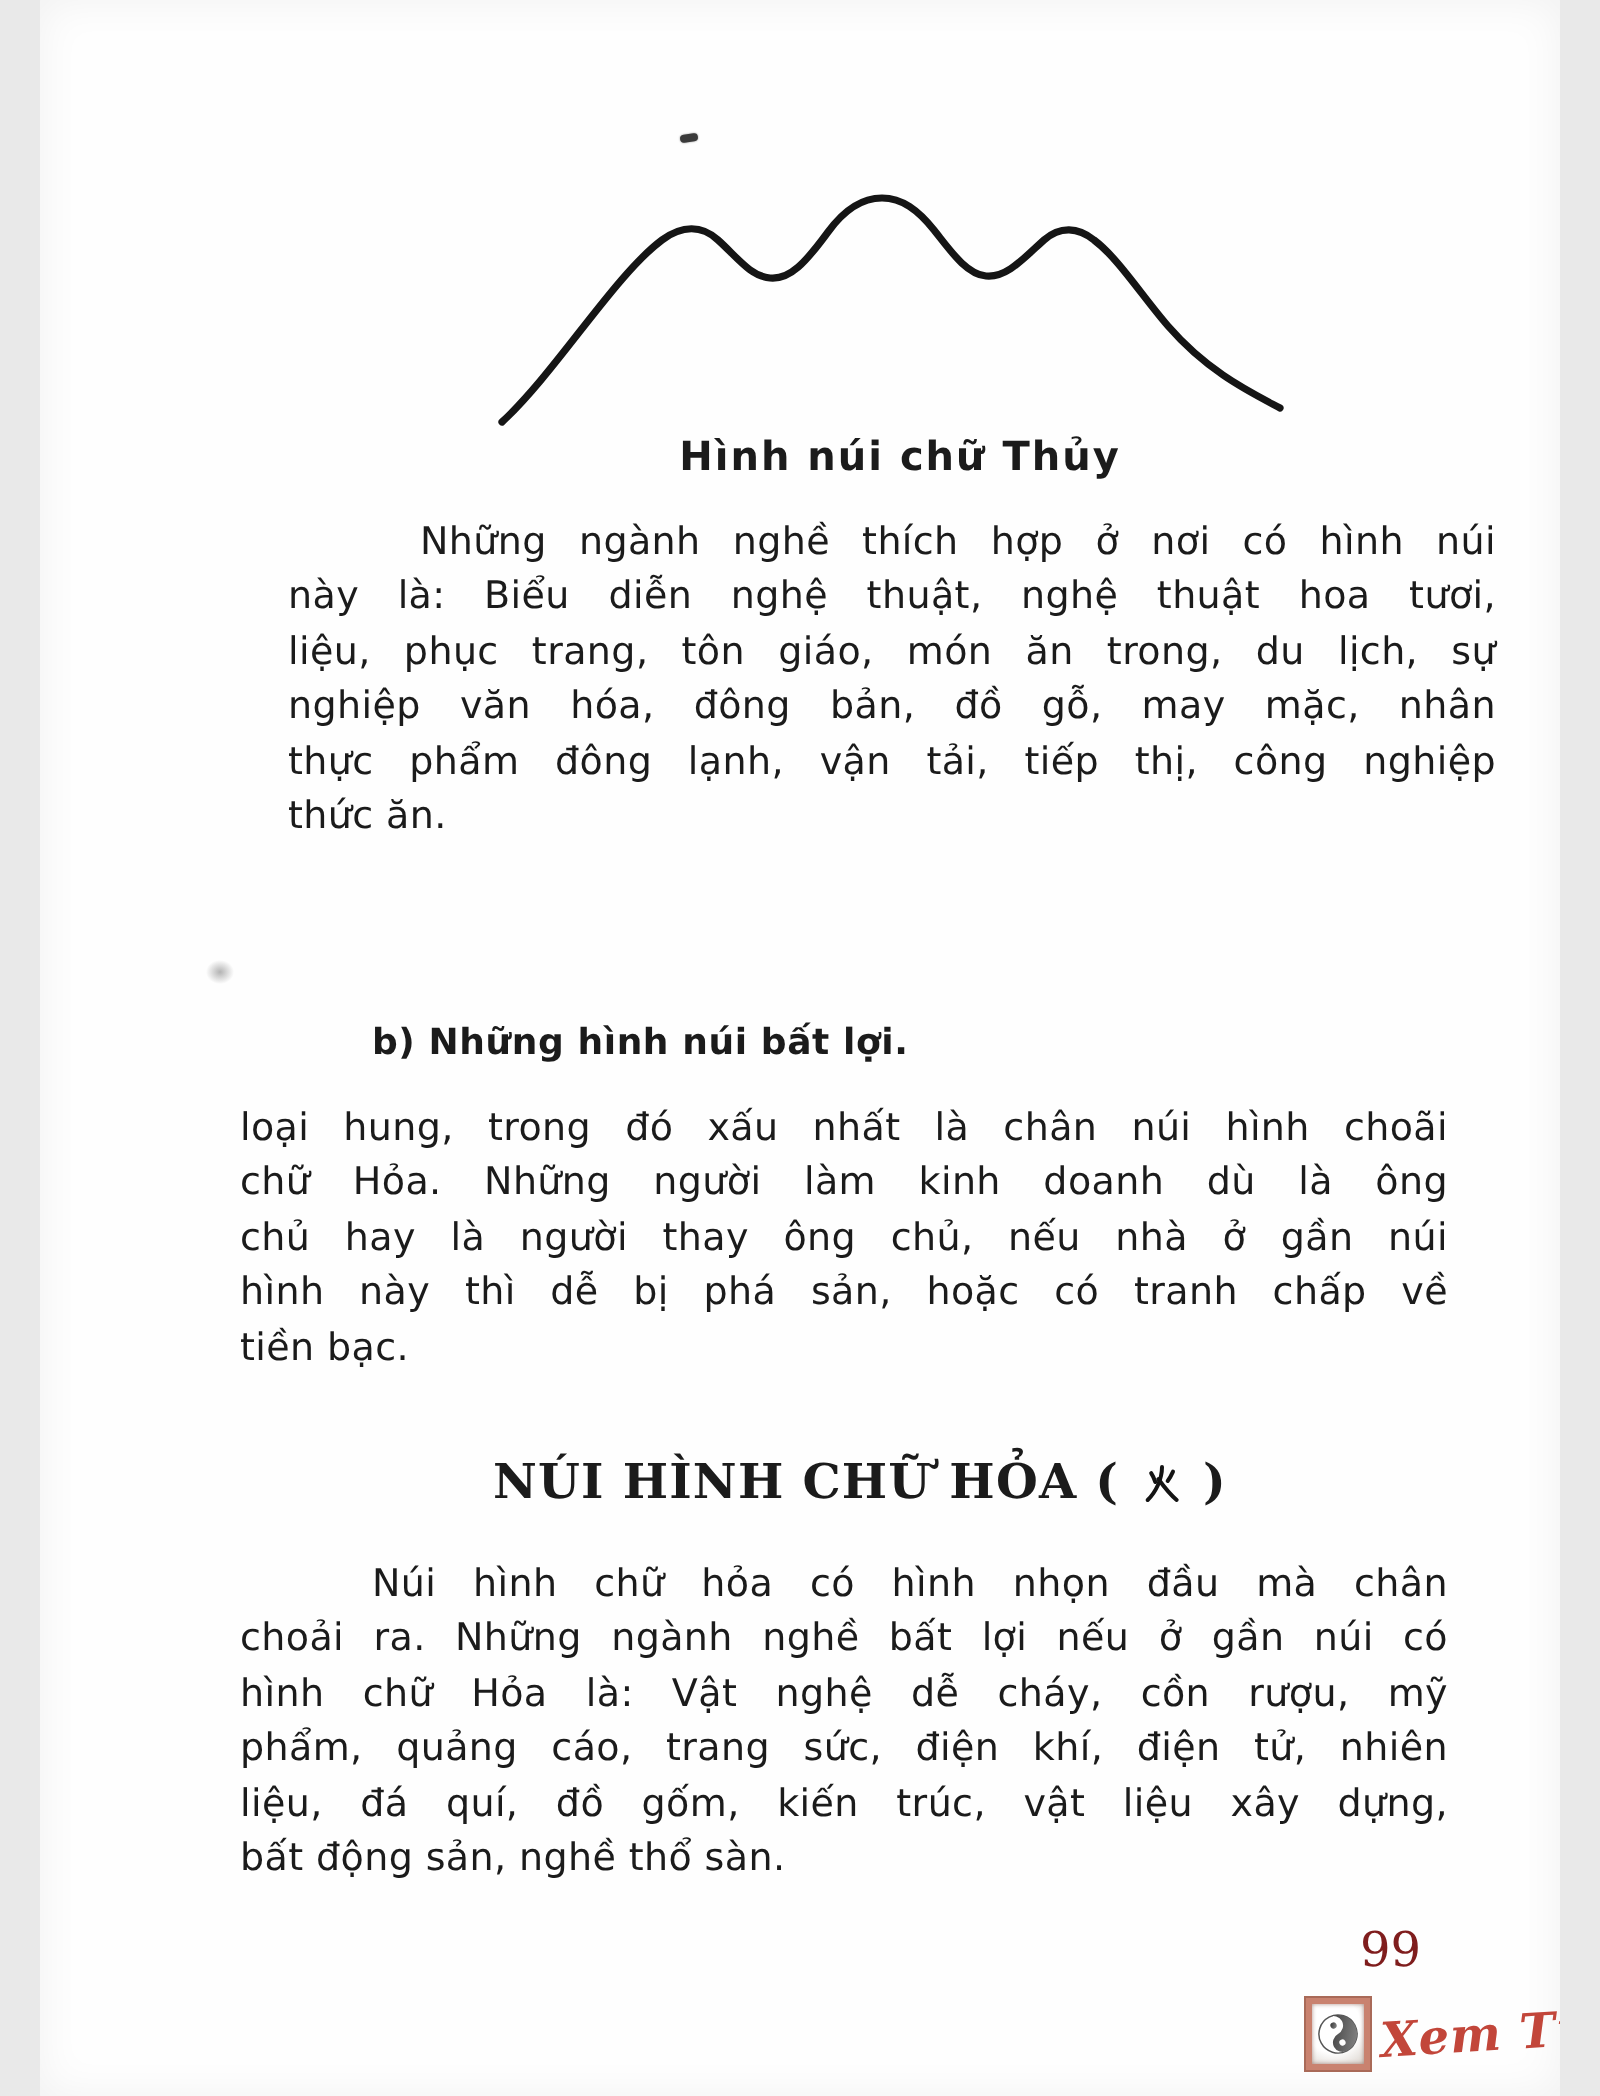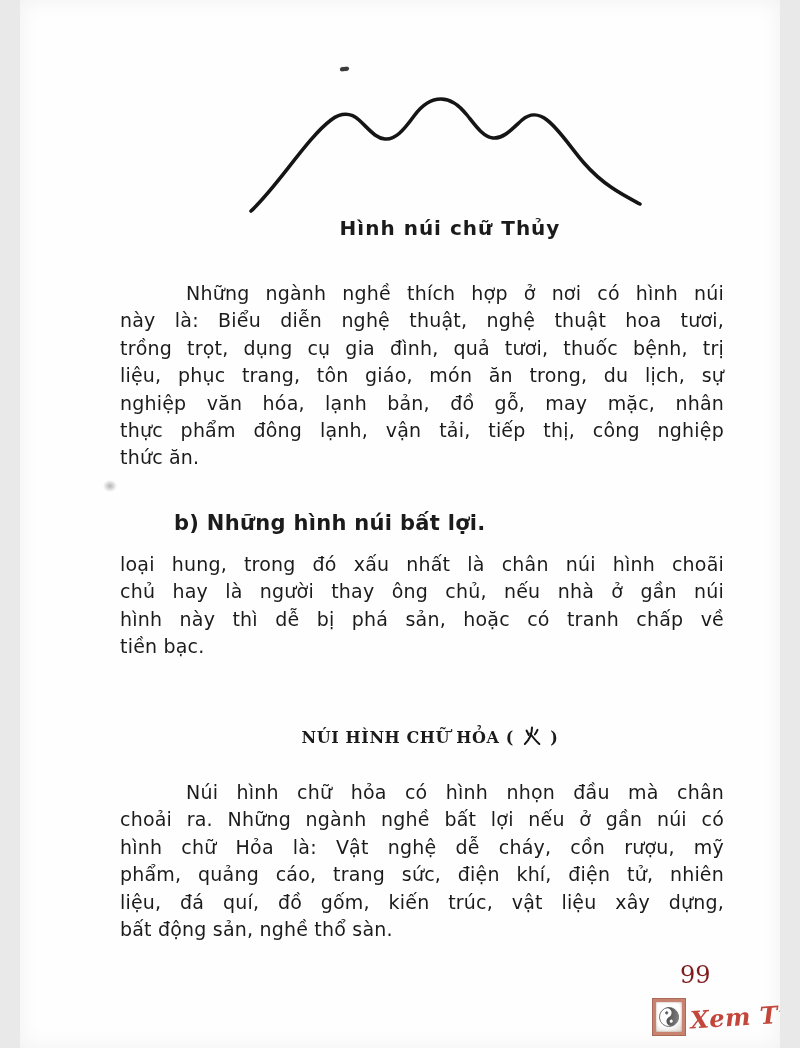--- a/index.html
+++ b/index.html
@@ -43,40 +43,40 @@
   .para .line {
     text-align: justify;
     text-align-last: justify;
     white-space: normal;
     height: 27.4px;
     overflow: visible;
   }
   .para .line.first { text-indent: 66px; }
   .para .line.last  { text-align-last: left; }
 
-  #para1 { top: 280px; }
+  #para1 { top: 258px; margin-left: 24px; }
   #para2 { top: 551px; }
   #para3 { top: 779px; }
 
   .subheading {
     position: absolute;
-    left: 154px; top: 511px;
-    font-weight: bold;
-    font-size: 21px;
+    left: 166px; top: 511px;
+    font-weight: bold;
+    font-size: 18px;
     letter-spacing: 0.3px;
     text-align: right;
   }
 
   .section-heading {
     position: absolute;
     left: 100px; top: 726px; width: 620px;
     text-align: center;
     font-family: "DejaVu Serif", "Liberation Serif", serif;
     font-weight: bold;
-    font-size: 16px;
+    font-size: 24px;
     letter-spacing: 0.6px;
   }
   .section-heading .han-icon {
     display: inline-block;
     width: 20px; height: 20px;
     vertical-align: -3px;
     margin: 0 2px;
   }
 
   
@@ -151,31 +151,31 @@
              C 270 49, 278 40, 289 30
              C 297 23, 306 23.5, 314 30
              C 326 39, 338 58, 351 73
              C 371 96, 392 106, 407 114" fill="none" stroke="#151515" stroke-width="3.6" stroke-linecap="round" stroke-linejoin="round"></path>
   </svg>
   <div class="figure-caption">Hình núi chữ Thủy</div>
 
   <div class="para" id="para1">
       <div class="line first">Những ngành nghề thích hợp ở nơi có hình núi</div>
       <div class="line">này là: Biểu diễn nghệ thuật, nghệ thuật hoa tươi,</div>
-      <div class="line">trồng trọt, dụng cụ gia đình, quả tươi, thuốc bệnh, trị</div>
       <div class="line">liệu, phục trang, tôn giáo, món ăn trong, du lịch, sự</div>
-      <div class="line">nghiệp văn hóa, lạnh bản, đồ gỗ, may mặc, nhân</div>
+      <div class="line">nghiệp văn hóa, đông bản, đồ gỗ, may mặc, nhân</div>
       <div class="line">thực phẩm đông lạnh, vận tải, tiếp thị, công nghiệp</div>
       <div class="line last">thức ăn.</div>
     </div>
 
   <div class="subheading">b) Những hình núi bất lợi.</div>
 
   <div class="para" id="para2">
       <div class="line">loại hung, trong đó xấu nhất là chân núi hình choãi</div>
+      <div class="line">chữ Hỏa. Những người làm kinh doanh dù là ông</div>
       <div class="line">chủ hay là người thay ông chủ, nếu nhà ở gần núi</div>
       <div class="line">hình này thì dễ bị phá sản, hoặc có tranh chấp về</div>
       <div class="line last">tiền bạc.</div>
     </div>
 
   <div class="section-heading">
     <span>NÚI HÌNH CHỮ HỎA (</span>
     <svg class="han-icon" viewBox="0 0 24 24">
       <g fill="none" stroke="#141414" stroke-width="2.4" stroke-linecap="round">
         <path d="M5.5 5.5 C6.6 7.2, 7.4 9, 8 10.8"></path>

